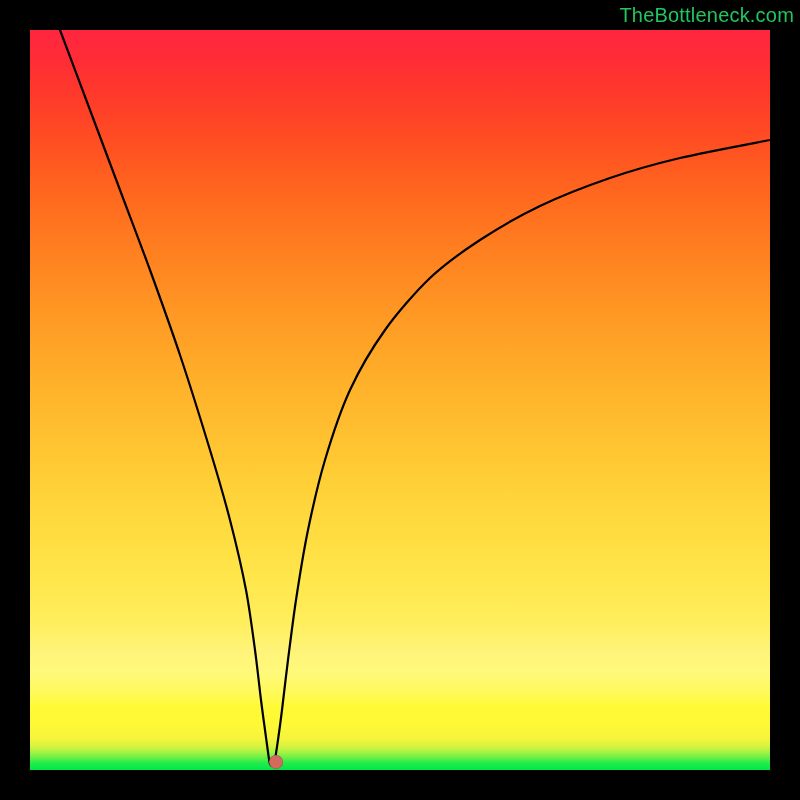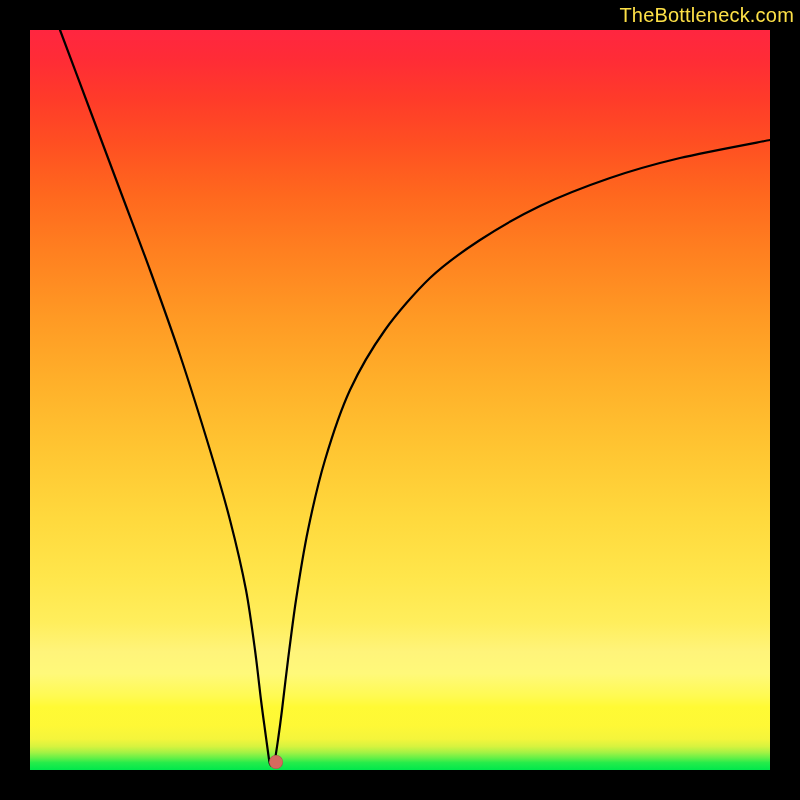--- a/index.html
+++ b/index.html
@@ -58,21 +58,21 @@
     left: 0;
     top: 0;
     width: 740px;
     height: 740px;
     overflow: visible;
   }
   .watermark {
     position: absolute;
     top: 4px;
     right: 6px;
-    color: #fde047;
+    color: #22c55e;
     font-size: 20px;
     letter-spacing: 0.2px;
     user-select: none;
   }
   .dot {
     position: absolute;
     width: 14px;
     height: 14px;
     border-radius: 50%;
     background: #d46a5e;

